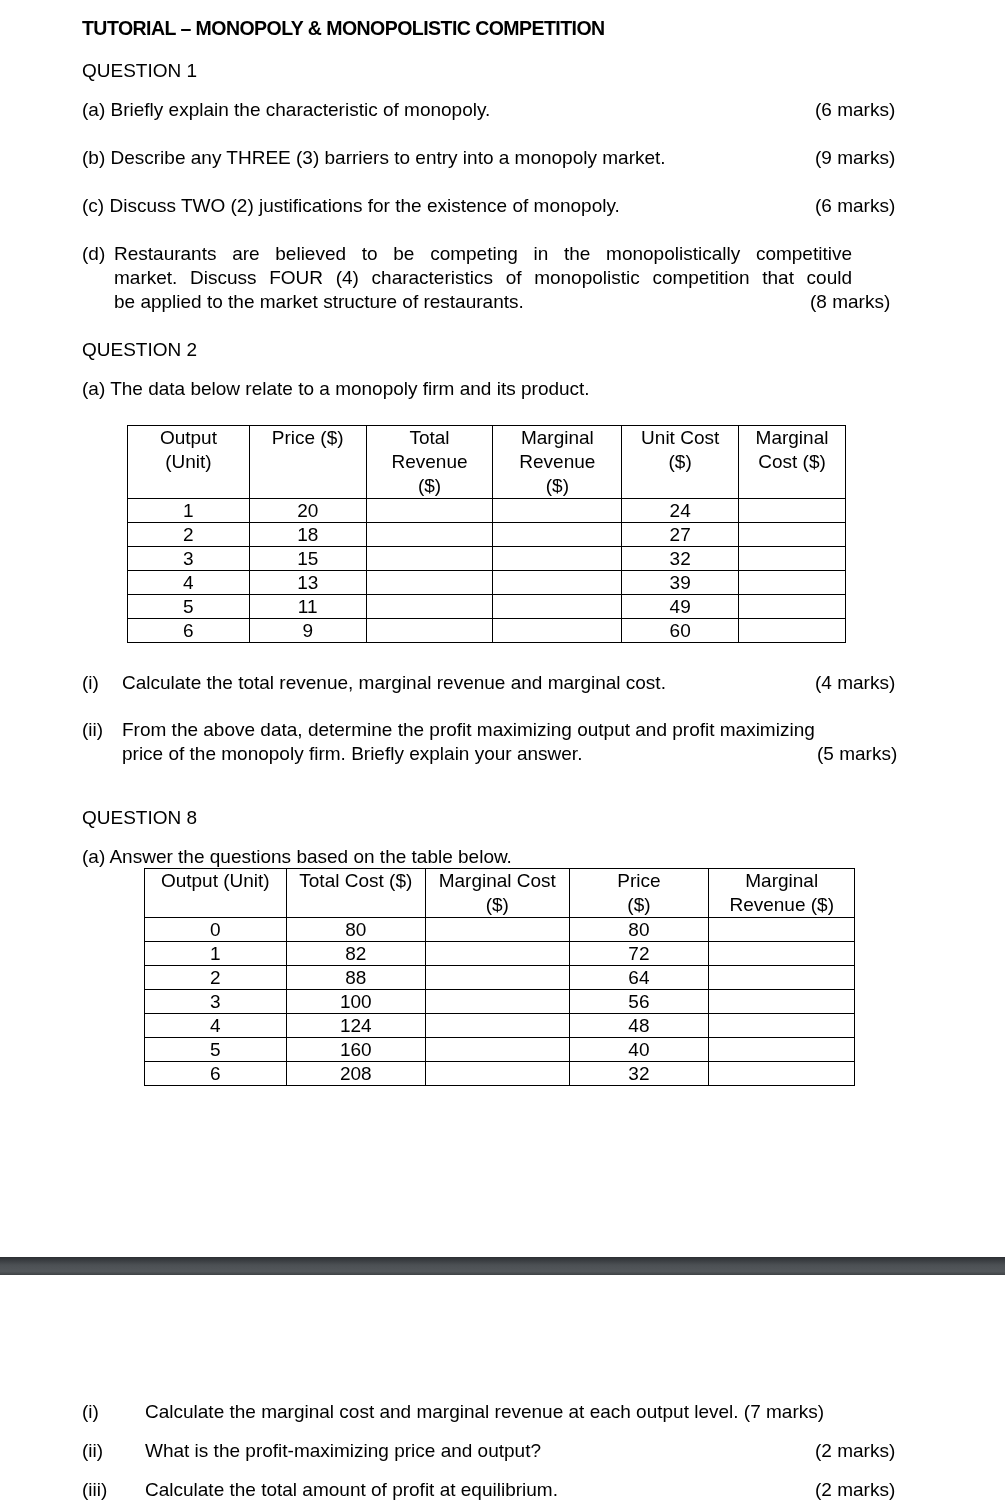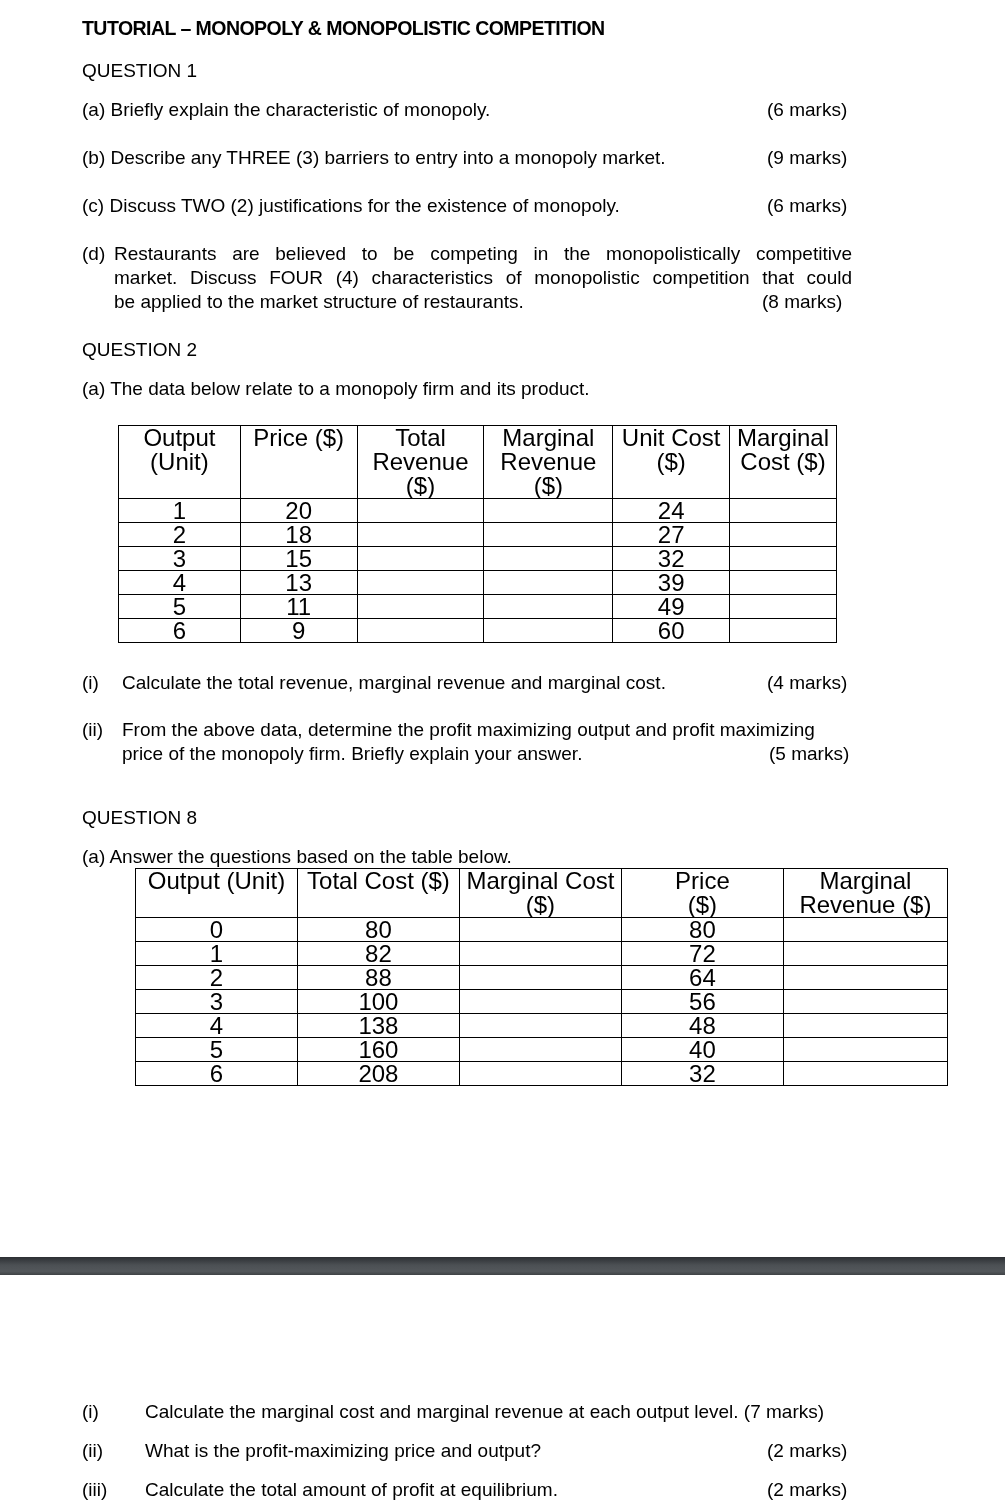--- a/index.html
+++ b/index.html
@@ -4,33 +4,33 @@
 <style>
   html, body { margin: 0; padding: 0; background: #ffffff; }
   body {
     width: 1005px; height: 1511px; position: relative; overflow: hidden;
     font-family: "Liberation Sans", sans-serif; color: #000; font-size: 19px;
   }
   .abs { position: absolute; white-space: nowrap; }
   .title { left: 82px; top: 16px; font-size: 21px; font-weight: bold; letter-spacing: -0.6px; transform: scaleX(0.93); transform-origin: left; }
   .qhead { left: 82px; font-size: 19px; text-align: right; }
   .line { left: 82px; font-size: 19px; text-align: right; }
-  .marks { font-size: 19px; }
+  .marks { font-size: 19px; margin-left: 48px; }
   b { font-weight: normal; }
 
-  table.t { position: absolute; border-collapse: collapse; font-size: 24px; }
+  table.t { position: absolute; border-collapse: collapse; font-size: 19px; margin-left: 9px; }
   table.t td, table.t th {
     border: 1.5px solid #000; padding: 0; text-align: center; font-weight: normal;
     line-height: 24px; vertical-align: top;
   }
   table.t td { height: 23px; line-height: 23px; }
 
   #t1 { left: 118px; top: 425px; width: 719px; }
   #t1 th { height: 71px; }
-  #t2 { left: 135px; top: 868px; width: 813px; }
+  #t2 { left: 135px; top: 868px; width: 711px; }
   #t2 th { height: 48px; line-height: 24px; }
 
   .divider {
     position: absolute; left: 0; top: 1257px; width: 1005px; height: 18px;
     background: linear-gradient(#2c2f33, #4c5054 45%, #53575b 80%, #3f4245);
   }
 </style>
 </head>
 <body>
 
@@ -211,21 +211,21 @@
       </tr>
       <tr>
         <td>3</td>
         <td>100</td>
         <td></td>
         <td>56</td>
         <td></td>
       </tr>
       <tr>
         <td>4</td>
-        <td>138</td>
+        <td>124</td>
         <td></td>
         <td>48</td>
         <td></td>
       </tr>
       <tr>
         <td>5</td>
         <td>160</td>
         <td></td>
         <td>40</td>
         <td></td>

